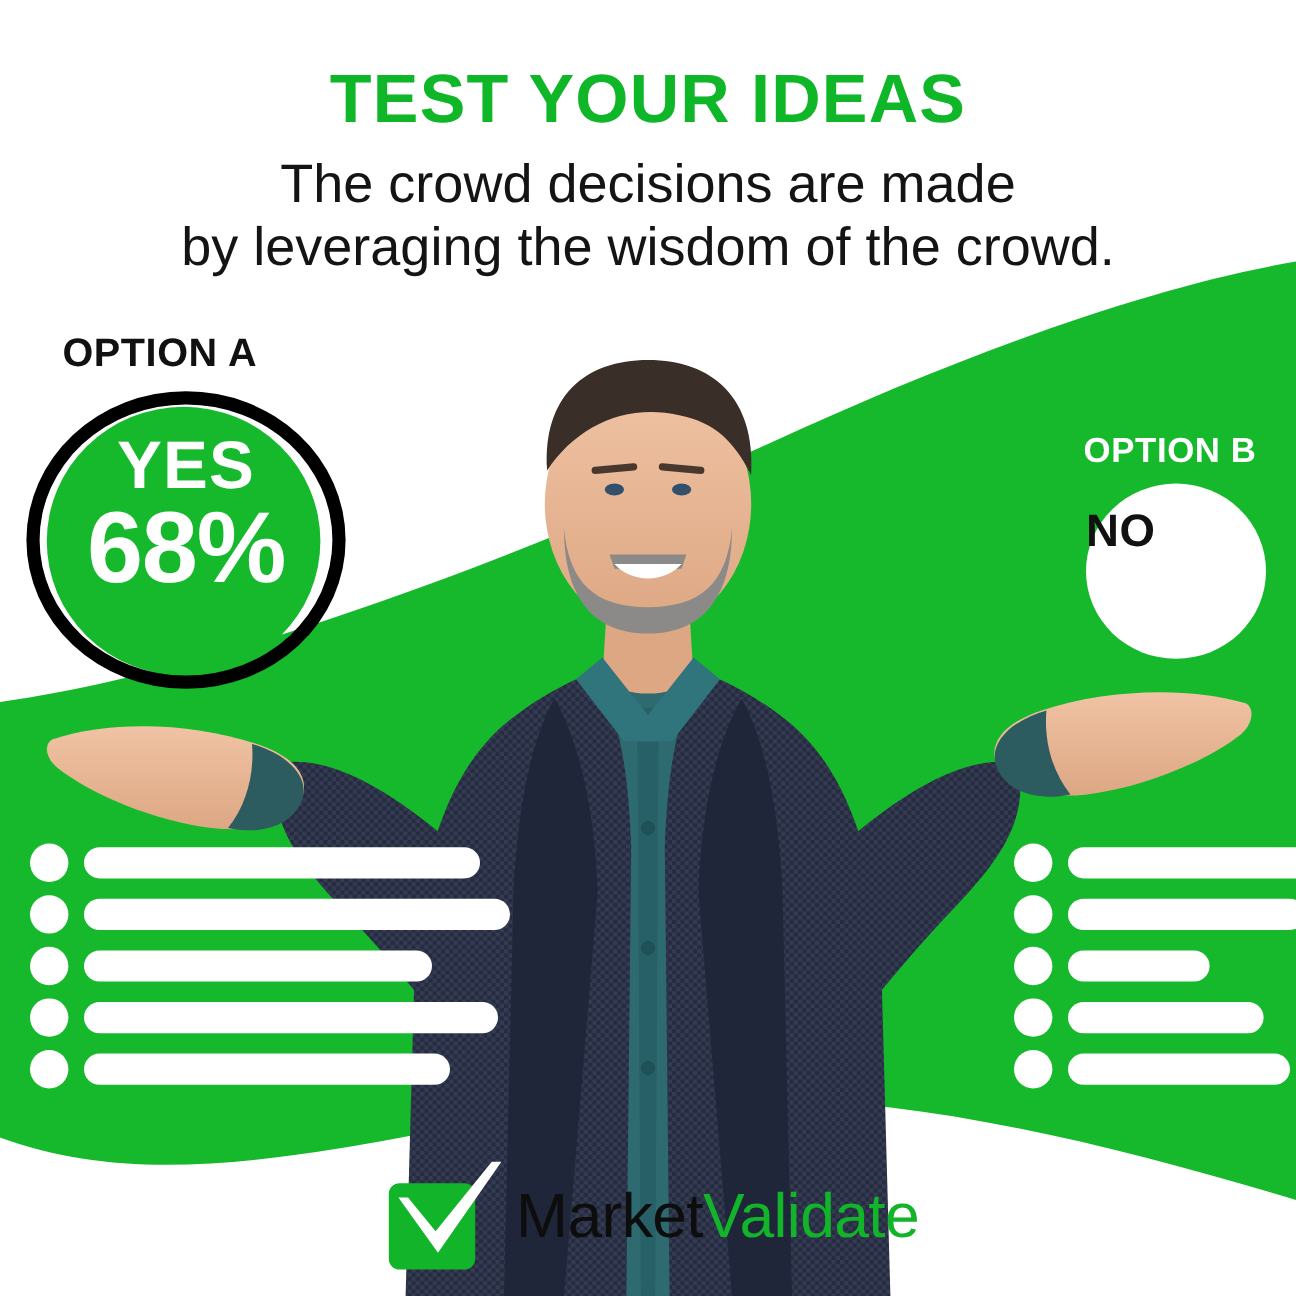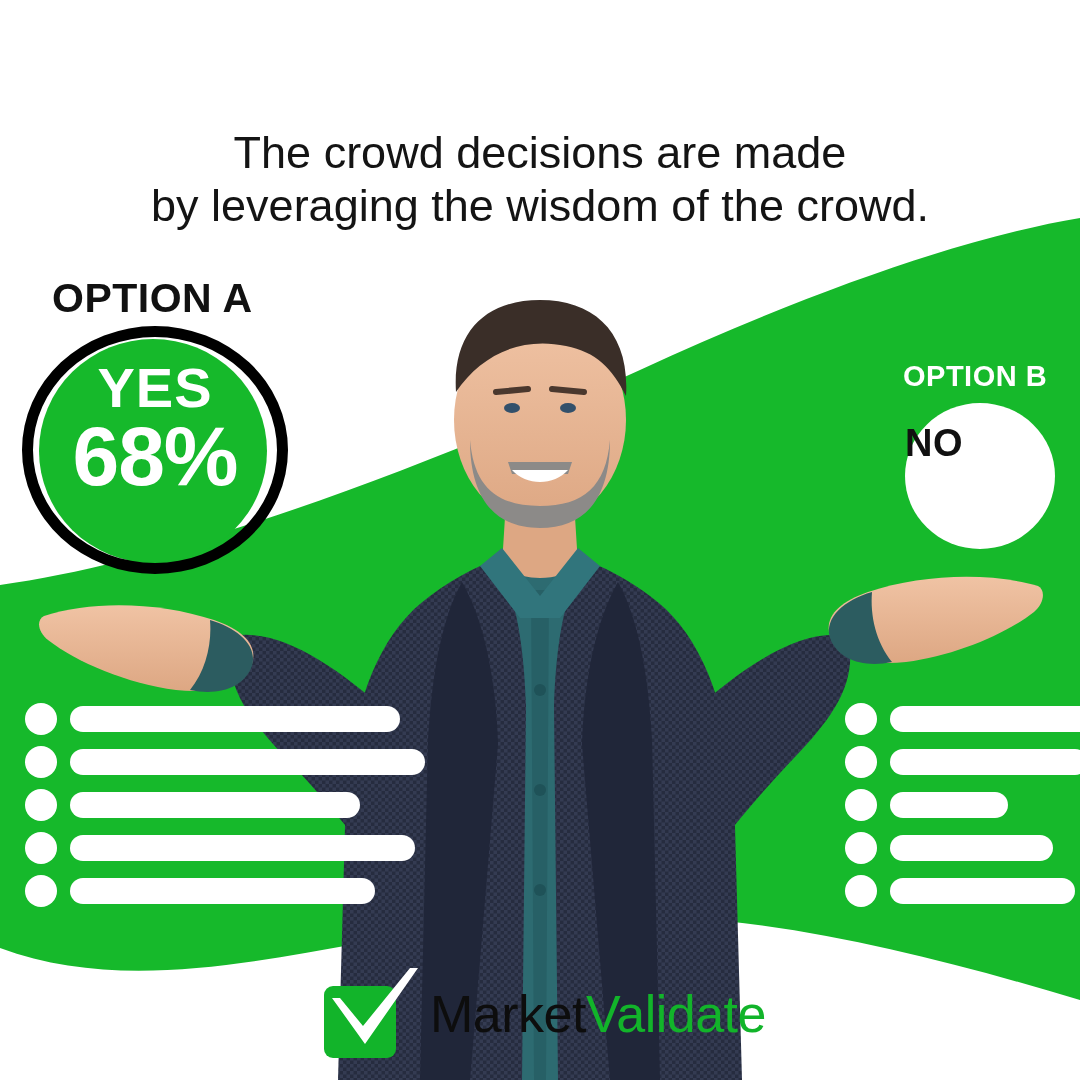--- a/index.html
+++ b/index.html
@@ -31,21 +31,21 @@
     font-size:45px;
     font-weight:400;
     color:#141414;
     line-height:1.18;
   }
   .subline span{display:block;}
 
   
   .optA-label{
     position:absolute;left:52px;top:275px;
-    font-size:41px;font-weight:bold;letter-spacing:0.5px;
+    font-size:33px;font-weight:bold;letter-spacing:0.5px;
     color:#111111;
   }
   .circleA{
     position:absolute;left:22px;top:326px;
     width:266px;height:248px;
   }
   .circleA-ring{
     position:absolute;inset:0;
     border-radius:50%;
     border:11px solid #000000;
@@ -182,20 +182,21 @@
     <path fill="#8c8a88" d="M508,462 L572,462 L568,474 L512,474 Z"></path>
 
     <ellipse cx="512" cy="408" rx="8" ry="5" fill="#32506b"></ellipse>
     <ellipse cx="568" cy="408" rx="8" ry="5" fill="#32506b"></ellipse>
     <path d="M496,392 L528,389" stroke="#4a382e" stroke-width="6" fill="none" stroke-linecap="round"></path>
     <path d="M552,389 L584,392" stroke="#4a382e" stroke-width="6" fill="none" stroke-linecap="round"></path>
 
     <path d="M512,470 C526,486 554,486 568,470 Z" fill="#ffffff"></path>
   </svg>
 
+  <div class="headline">TEST YOUR IDEAS</div>
   <div class="subline">
     <span>The crowd decisions are made</span>
     <span>by leveraging the wisdom of the crowd.</span>
   </div>
 
   <div class="optA-label">OPTION A</div>
   <div class="circleA">
     <div class="circleA-fill"></div>
     <div class="circleA-ring"></div>
     <div class="circleA-text">

